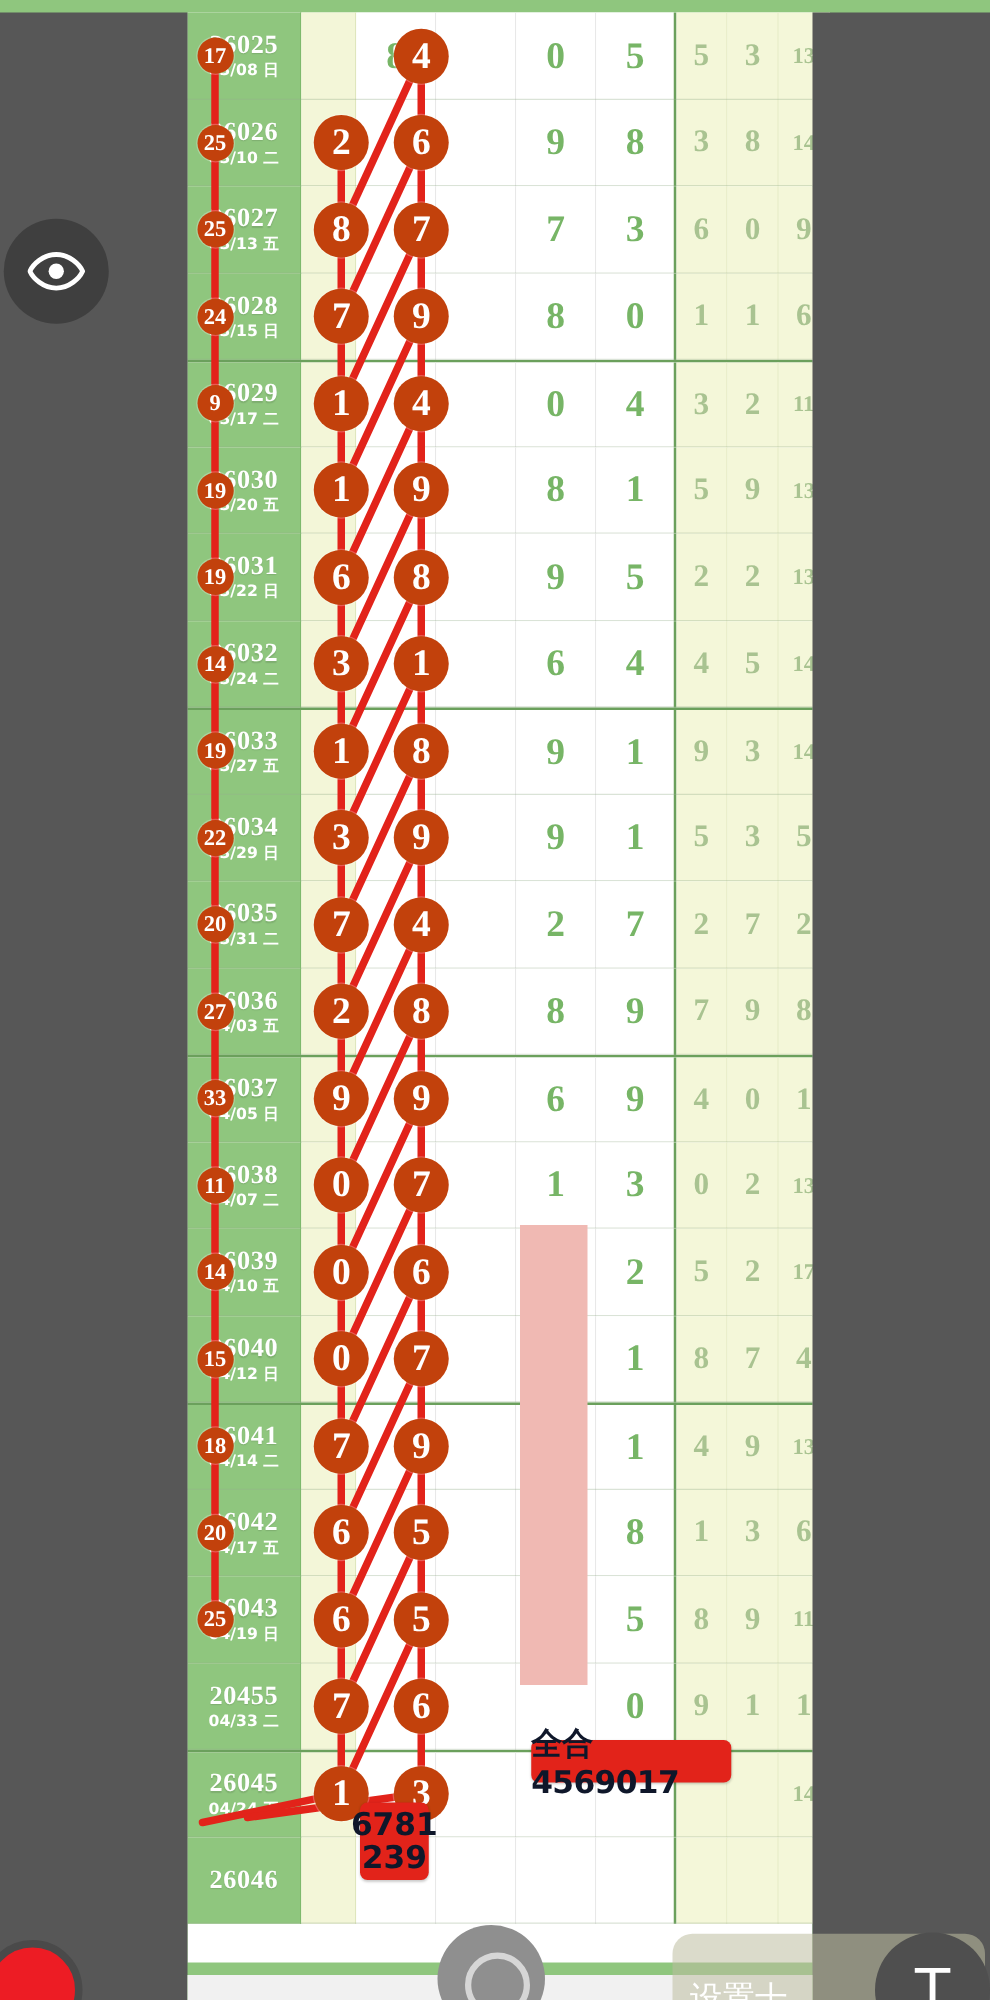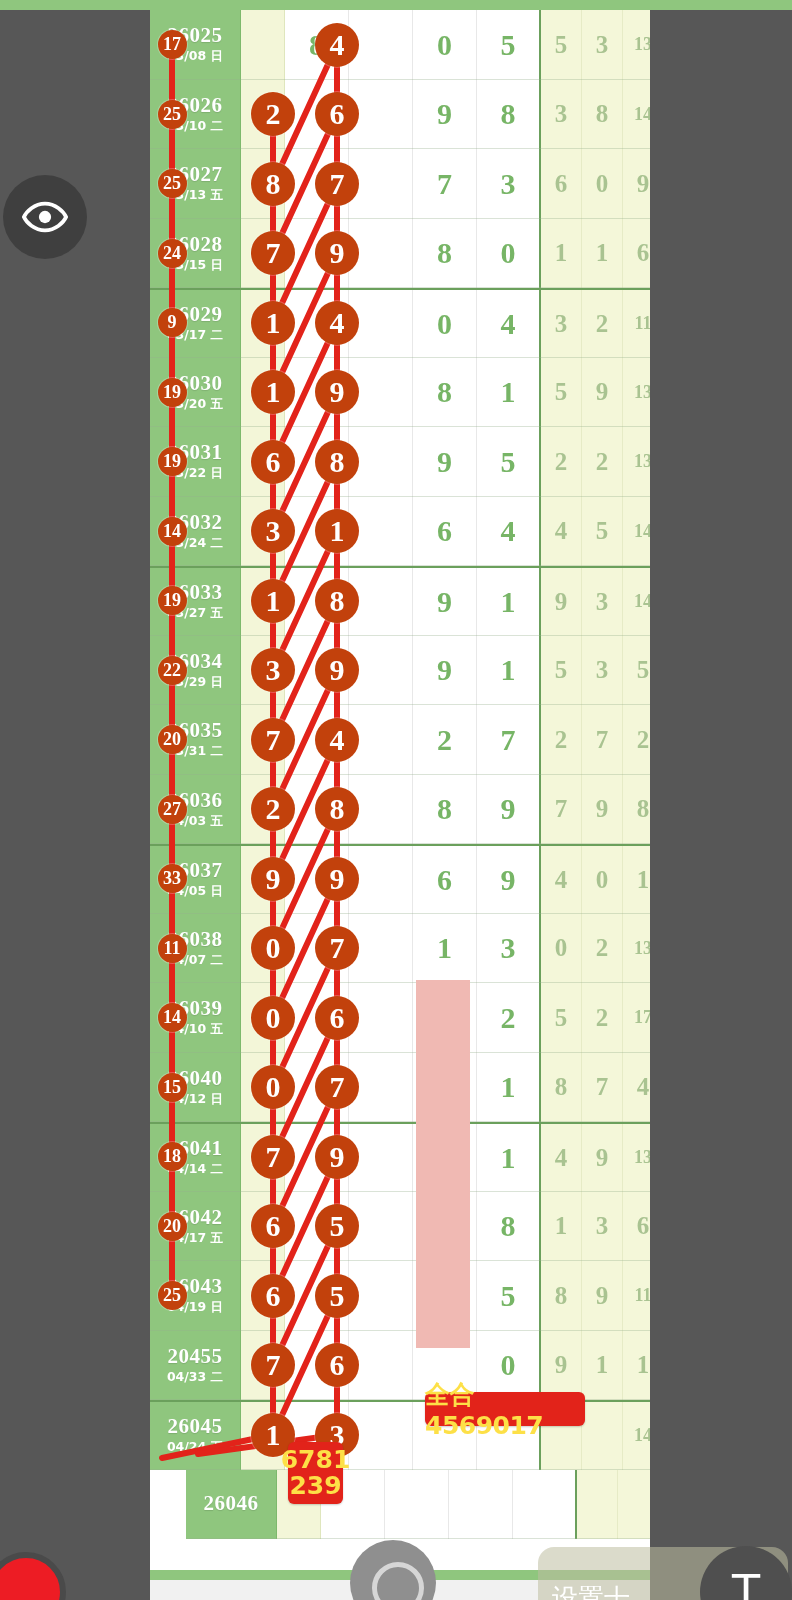--- a/index.html
+++ b/index.html
@@ -108,21 +108,21 @@
   
   #pinkbar{
     position:absolute; z-index:3;
     left:266px; top:970px; width:54px; height:368px;
     background:#f0b9b3;
   }
 
   
   .redtag{
     position:absolute; z-index:8;
-    background:#e2231a; color:#fde047;
+    background:#e2231a; color:#0f172a;
     border-radius:6px; font-weight:bold;
     display:flex; align-items:center; justify-content:center;
     font-family:"DejaVu Sans", sans-serif;
     box-shadow:0 1px 2px rgba(0,0,0,.2);
   }
   #tag-quanhe{ left:275px; top:1382px; width:160px; height:34px; font-size:25px; letter-spacing:-.5px; }
   #tag-pred  { left:138px; top:1432px; width:55px; height:62px; font-size:25px;
                flex-direction:column; line-height:1.05; }
 
   
@@ -761,21 +761,21 @@
         <div class="c-n"></div>
         <div class="c-n"></div>
         <div class="c-n"></div>
         <div class="c-y"></div>
         <div class="c-y"></div>
         <div class="c-y small">
           <span>14</span>
         </div>
         <div class="hline"></div>
       </div>
-      <div class="row" style="top: 1459.5px; margin-left: 36px;">
+      <div class="row" style="top: 1459.5px;">
         <div class="c-issue">
           <div class="num">26046</div>
           <div class="dt"></div>
         </div>
         <div class="c-sum">
           <span></span>
         </div>
         <div class="c-n"></div>
         <div class="c-n"></div>
         <div class="c-n"></div>

